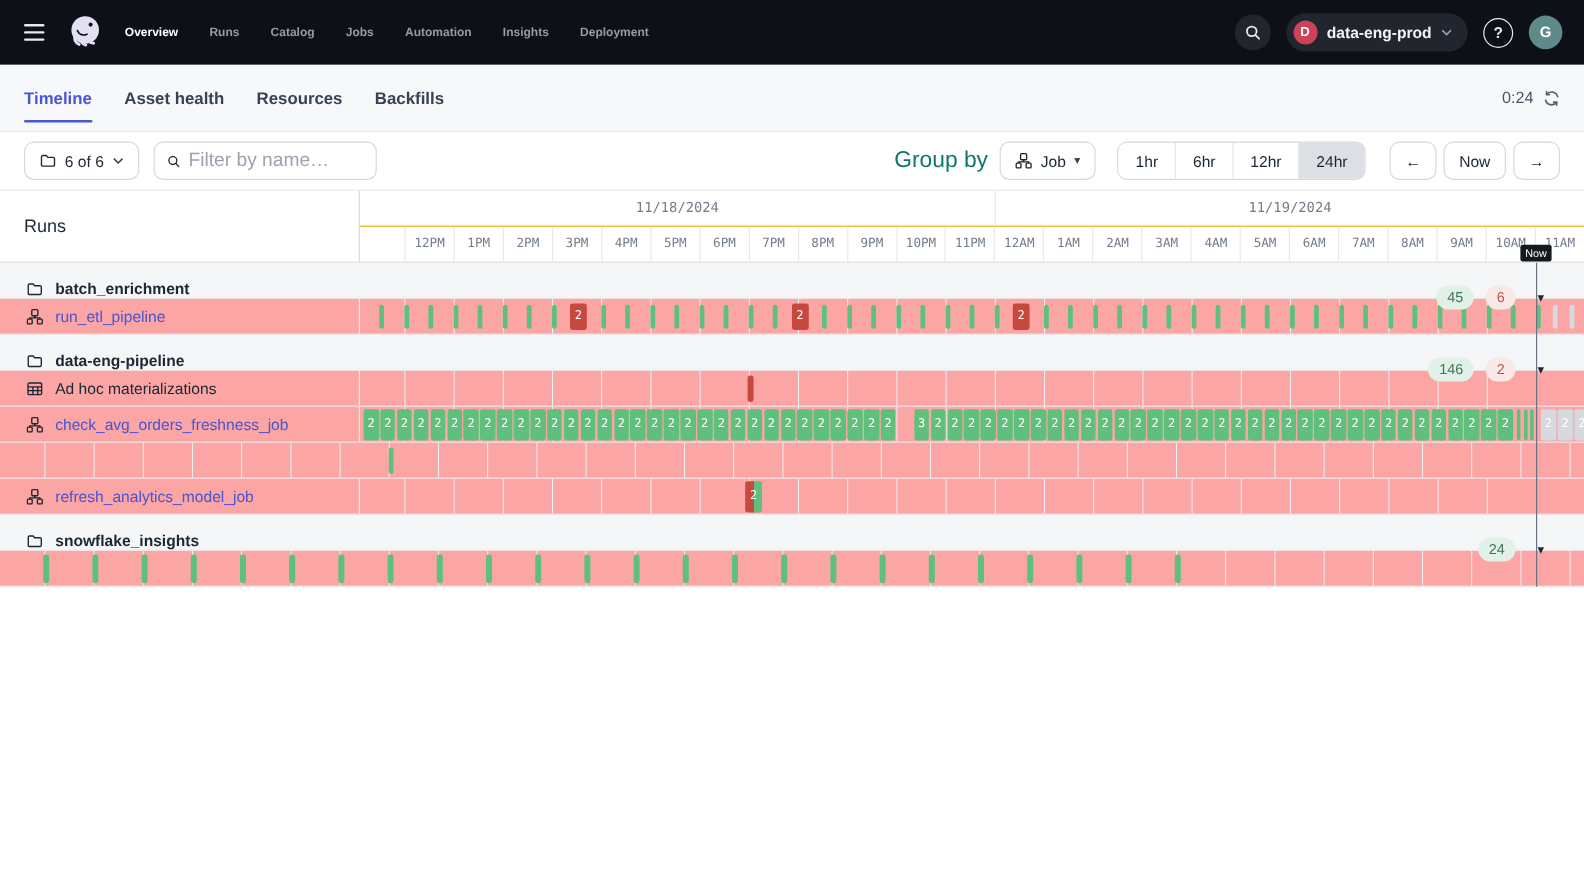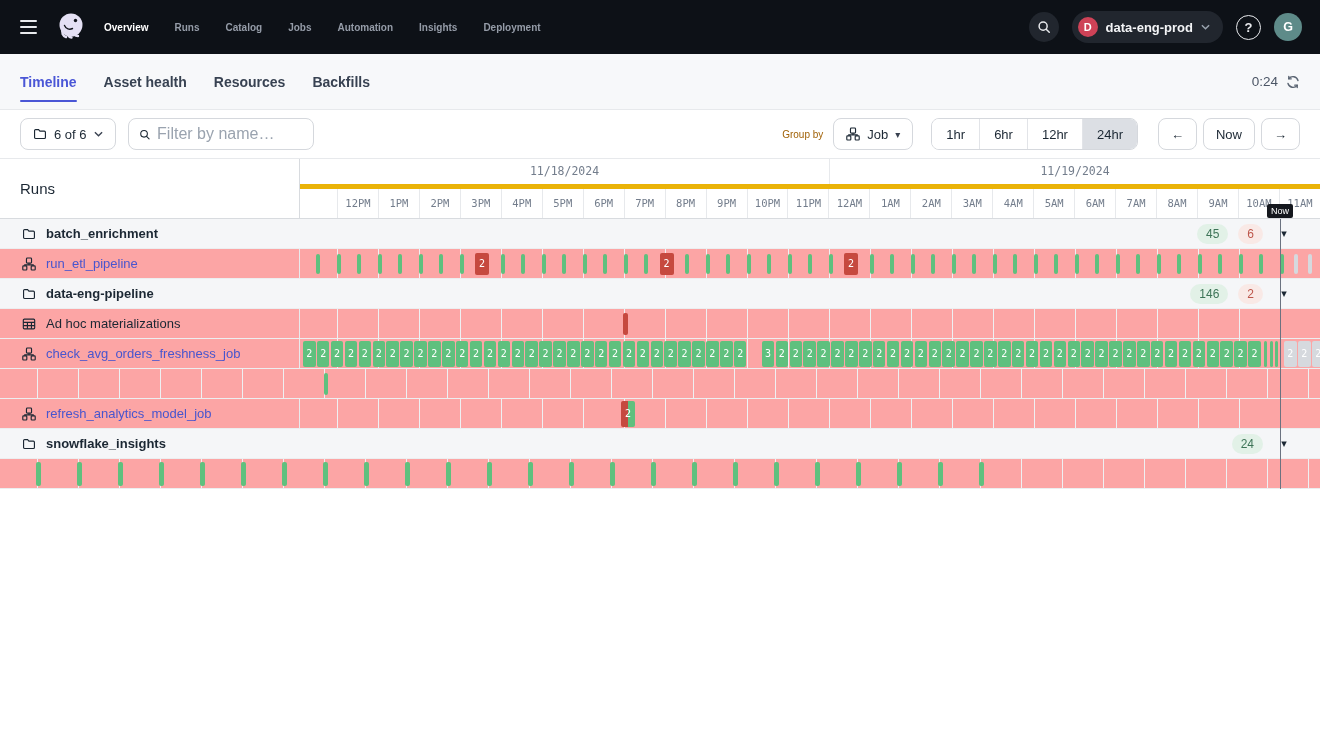--- a/index.html
+++ b/index.html
@@ -30,44 +30,44 @@
   .tab.active::after { content:""; position:absolute; left:0; right:0; bottom:7px; height:2px; background:#4A56D6; border-radius:1px; }
   .tab-right { margin-left:auto; display:flex; align-items:center; gap:8px; color:#4B5565; font-size:13.5px; }
 
   
   .toolbar { height:48px; background:#fff; display:flex; align-items:center; justify-content:space-between; padding:0 20px; }
   .tb-left, .tb-right { display:flex; align-items:center; }
   .btn { height:32px; border:1px solid #D5D8DD; border-radius:8px; background:#fff; display:flex; align-items:center; gap:7px; padding:0 12px; font-size:13px; color:#1B2733; cursor:pointer; font-weight:500; white-space:nowrap; }
   .search-box { height:32px; width:186px; border:1px solid #D5D8DD; border-radius:8px; display:flex; align-items:center; gap:7px; padding:0 10px; margin-left:12px; background:#fff; }
   .search-box input { border:none; outline:none; font-size:16px; color:#8b5cf6; width:100%; font-family:inherit; background:transparent; }
   .search-box input::placeholder { color:#9AA3AF; }
-  .groupby-label { font-size:10px; color:#a16207; margin-right:10px; }
+  .groupby-label { font-size:19px; color:#0f766e; margin-right:10px; }
   .seg { display:flex; border:1px solid #D5D8DD; border-radius:8px; overflow:hidden; height:32px; margin-left:18px; background:#fff; }
   .seg-item { padding:0 14px; display:flex; align-items:center; font-size:13px; color:#1B2733; border-left:1px solid #E2E4E8; cursor:pointer; background:#fff; font-weight:500; }
   .seg-item:first-child { border-left:none; }
   .seg-item.active { background:#DCDFE4; }
   .nav-btns { display:flex; gap:6px; margin-left:20px; }
   .caret-sm { font-size:10px; color:#394150; }
 
   
   .timeline { border-top:1px solid #E7E9EC; }
   .tl-header { display:flex; height:60px; position:relative; border-bottom:1px solid #D8DBDF; }
   .runs-cell { width:300px; border-right:1px solid #D8DBDF; display:flex; align-items:center; padding-left:20px; font-size:15px; color:#1B2733; }
   .tl-scale { flex:1; display:flex; flex-direction:column; }
-  .tl-dates { height:30px; display:flex; border-bottom:5px solid #eab308; }
+  .tl-dates { height:30px; display:flex; border-bottom:1px solid #eab308; }
   .date-cell { display:flex; align-items:center; justify-content:center; font-family:"DejaVu Sans Mono", monospace; font-size:11.5px; color:#737D8C; }
   .date-cell + .date-cell { border-left:1px solid #E7E9EC; flex:1; }
   .tl-hours { height:30px; display:flex; }
   .hour-lead { width:37px; }
   .hour-cell { flex:1; border-left:1px solid #E7E9EC; display:flex; align-items:center; justify-content:center; font-family:"DejaVu Sans Mono", monospace; font-size:10.5px; color:#737D8C; white-space:nowrap; overflow:hidden; }
   .now-badge { position:absolute; bottom:0; transform:translateX(-50%); background:#15181E; color:#fff; font-size:9px; line-height:1; padding:2.5px 4px; border-radius:2px; z-index:7; }
 
   .tl-rows { position:relative; }
   .tl-row { height:30px; display:flex; border-bottom:1px solid #ECEEF0; background:#fca5a5; }
-  .tl-row.group { background:#F5F6F8; }
+  .tl-row.group { background:#F5F6F8;align-items:flex-end; }
   .row-label { width:300px; display:flex; align-items:center; gap:10px; padding-left:22px; }
   .tl-row.job .row-label, .tl-row.adhoc .row-label { border-right:1px solid #E8EAEC; }
   .label-text { font-size:13px; color:#1B2733; white-space:nowrap; }
   .tl-row.group .label-text { font-weight:700; }
   .tl-row.job .label-text { color:#4855CE; cursor:pointer; }
   .row-track { flex:1; position:relative; }
   .tl-row.job .row-track, .tl-row.adhoc .row-track {
       background-image:linear-gradient(to right,#EEF0F3 1px,transparent 1px);
       background-size:41px 100%; background-position:37px 0; }
   .mark { position:absolute; top:50%; transform:translateY(-50%); border-radius:2px;

